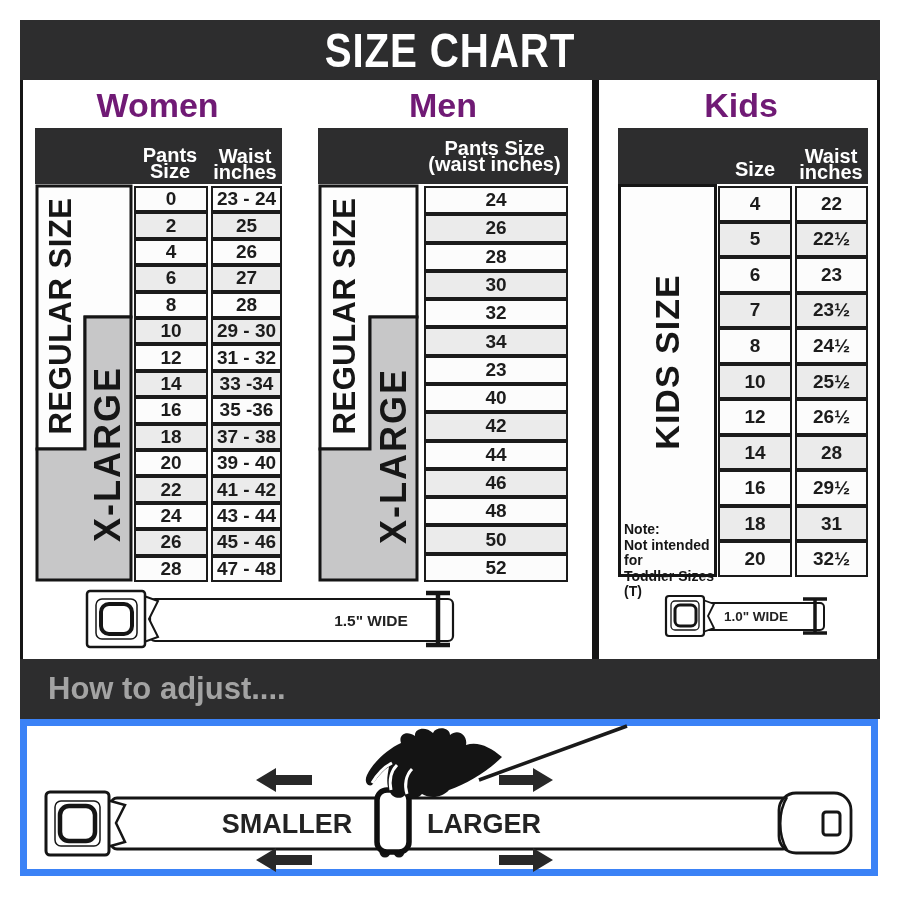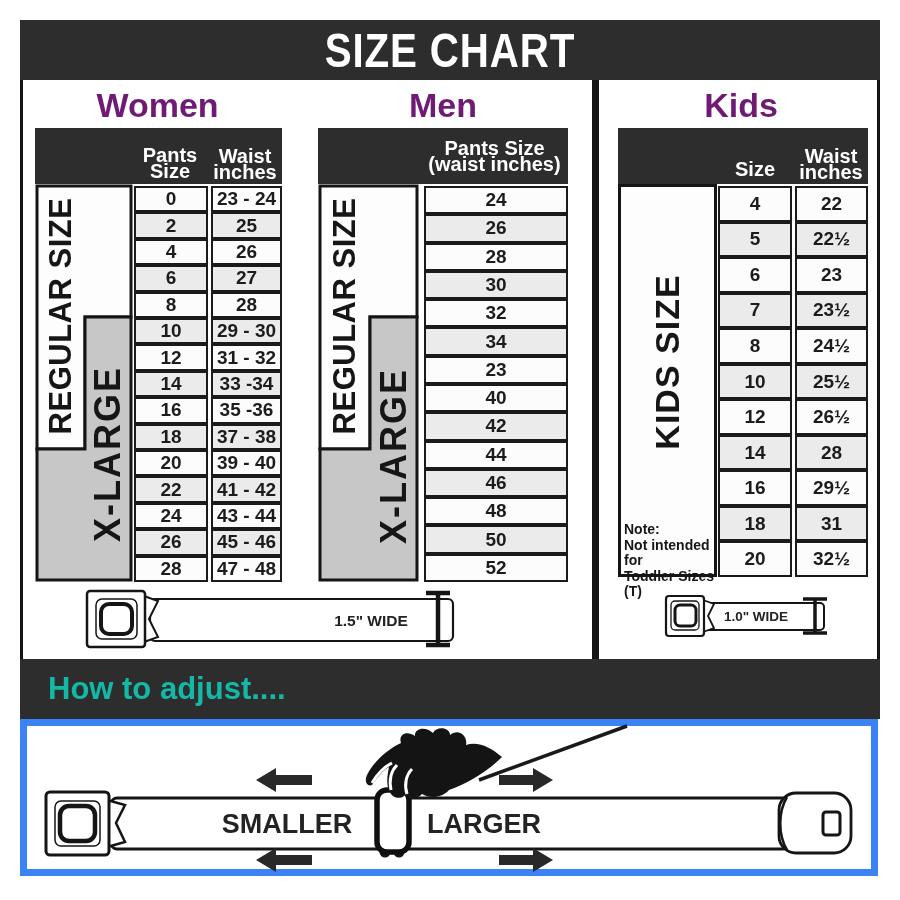--- a/index.html
+++ b/index.html
@@ -28,21 +28,21 @@
   .vlabel{position:absolute;transform:translate(-50%,-50%) rotate(-90deg);
           white-space:nowrap;font-weight:bold;color:#161616;}
   .vlabel.reg{font-size:31px;letter-spacing:.5px;}
   .vlabel.xl{font-size:36px;letter-spacing:2px;}
   .vlabel.kid{font-size:34px;letter-spacing:1px;}
   .note{position:absolute;left:6px;top:394px;width:92px;font-weight:bold;
         font-size:14px;line-height:15.5px;color:#161616;}
   
   .adjust-band{left:20px;top:659px;width:860px;height:60px;background:#2d2d2e;
                display:flex;align-items:center;}
-  .adjust-band span{color:#14b8a6;font-weight:bold;font-size:31px;padding-left:28px;white-space:nowrap;}
+  .adjust-band span{color:#a3a3a3;font-weight:bold;font-size:31px;padding-left:28px;white-space:nowrap;}
   .adjust-panel{left:20px;top:719px;width:858px;height:157px;background:#fff;
                 border:7px solid #3b82f6;box-sizing:border-box;}
   svg{display:block;overflow:visible;}
   svg text{font-family:"Liberation Sans", sans-serif;font-weight:bold;fill:#232323;}
 </style>
 </head>
 <body>
 
 <div class="page">
 

